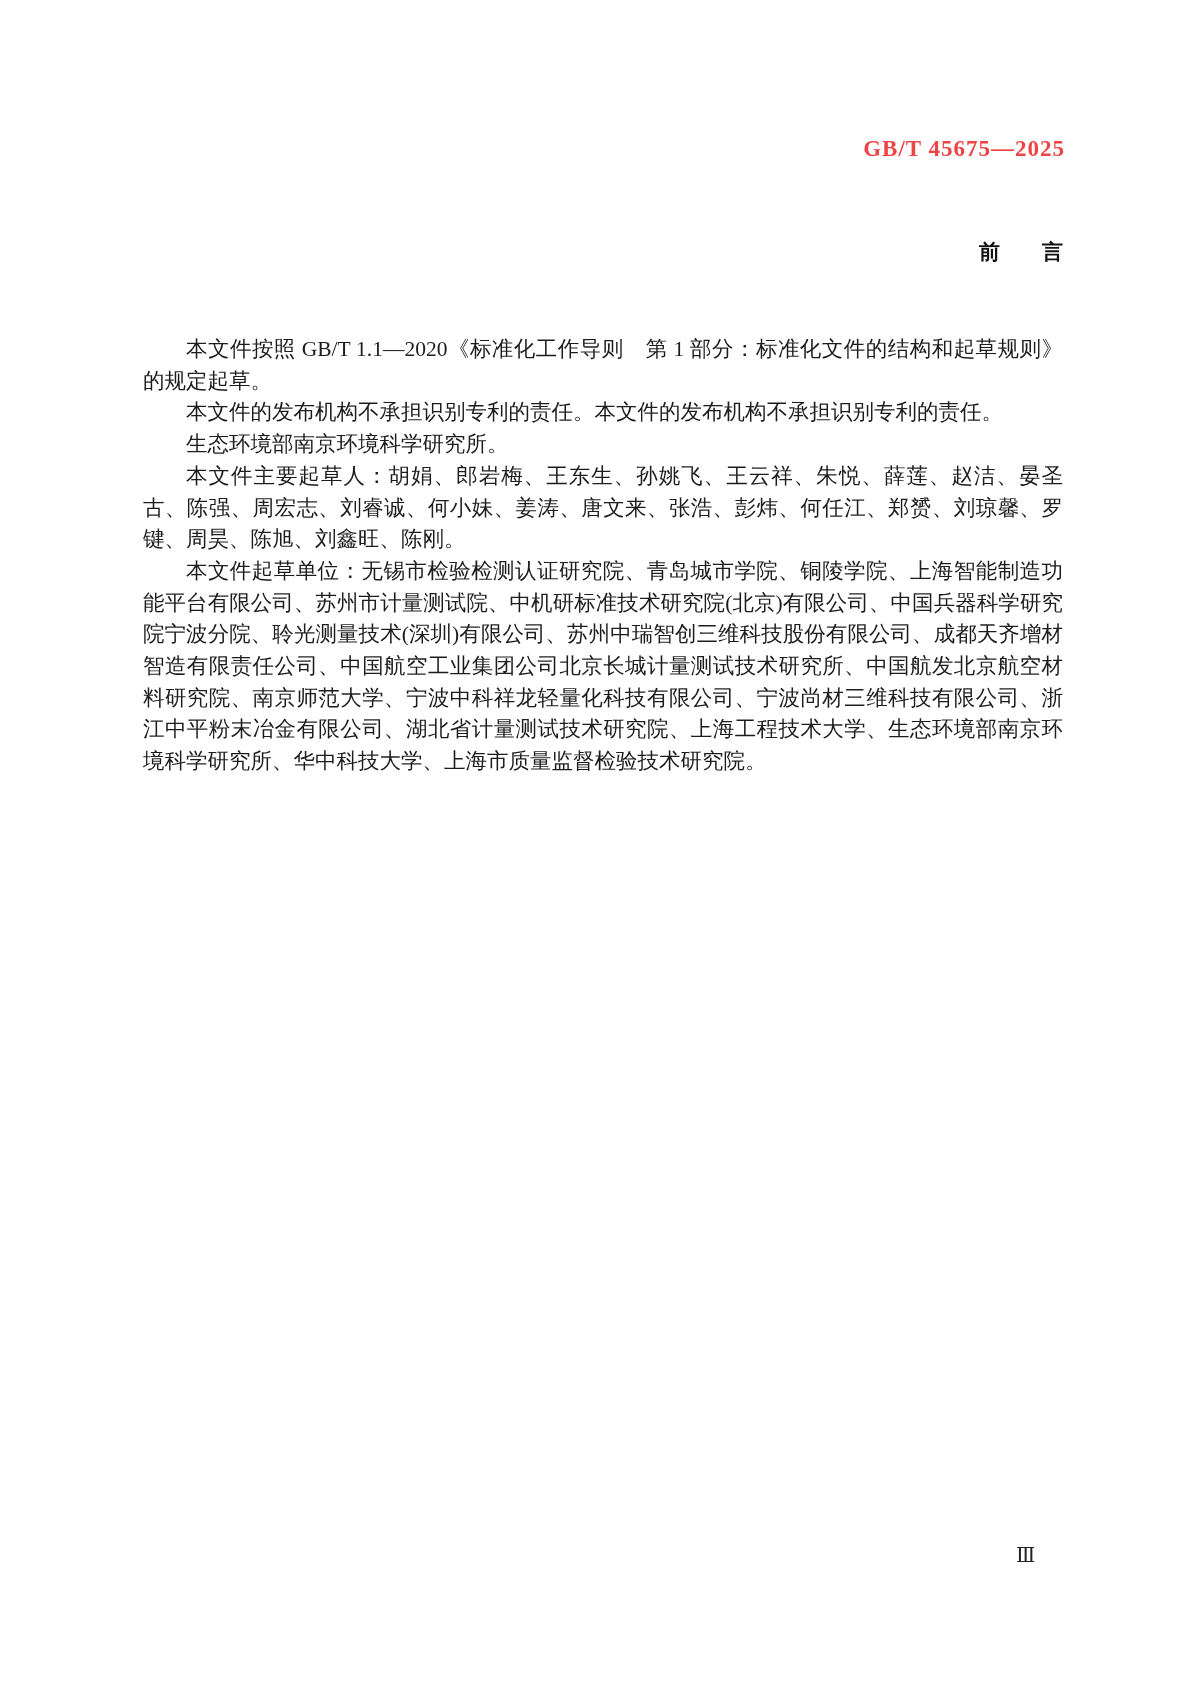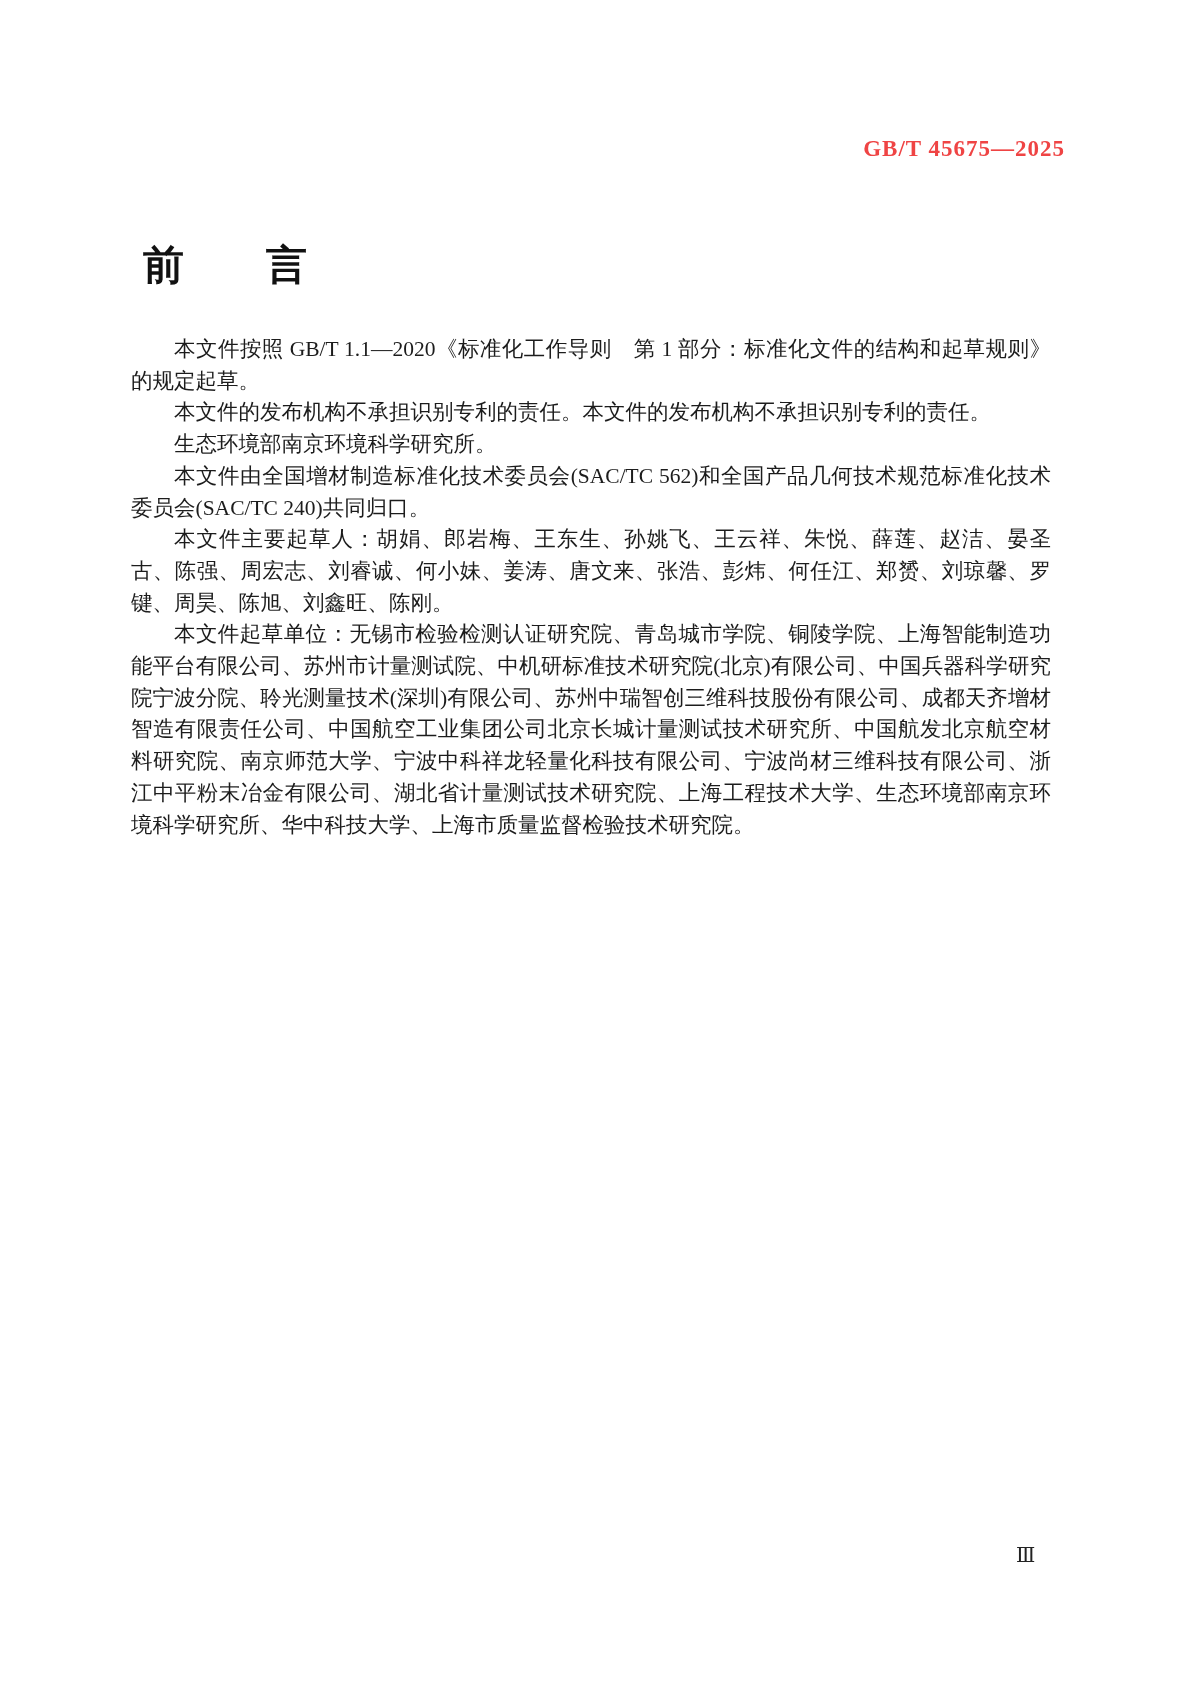--- a/index.html
+++ b/index.html
@@ -26,31 +26,31 @@
     font-family: "Liberation Serif", "DejaVu Serif", serif;
     color: #ef4444;
     white-space: nowrap;
   }
   .fw-title {
     position: absolute;
     top: 238px;
     left: 143px;
     width: 920px;
     margin: 0;
-    text-align: left;
-    font-size: 41px;
+    text-align: right;
+    font-size: 21px;
     font-weight: bold;
     font-family: "Liberation Sans", "DejaVu Sans", sans-serif;
     color: #111;
     white-space: pre;
   }
   .fw-body {
     position: absolute;
     top: 334px;
-    left: 131px;
+    left: 143px;
     width: 920px;
     font-size: 21.5px;
     line-height: 31.7px;
     text-align: justify;
     text-justify: inter-character;
     color: #1c1c1c;
   }
   .fw-body p {
     margin: 0;
     padding: 0;
@@ -71,20 +71,19 @@
 <div class="page">
 
   <div class="std-number">GB/T 45675—2025</div>
 
   <h1 class="fw-title">前　　言</h1>
 
   <div class="fw-body">
     <p>本文件按照 GB/T 1.1—2020《标准化工作导则　第 1 部分：标准化文件的结构和起草规则》的规定起草。</p>
     <p>本文件的发布机构不承担识别专利的责任。本文件的发布机构不承担识别专利的责任。</p>
     <p>生态环境部南京环境科学研究所。</p>
-    <p>本文件由全国增材制造标准化技术委员会(SAC/TC 562)和全国产品几何技术规范标准化技术委员会(SAC/TC 240)共同归口。</p>
     <p>本文件主要起草人：胡娟、郎岩梅、王东生、孙姚飞、王云祥、朱悦、薛莲、赵洁、晏圣古、陈强、周宏志、刘睿诚、何小妹、姜涛、唐文来、张浩、彭炜、何任江、郑赟、刘琼馨、罗键、周昊、陈旭、刘鑫旺、陈刚。</p>
     <p>本文件起草单位：无锡市检验检测认证研究院、青岛城市学院、铜陵学院、上海智能制造功能平台有限公司、苏州市计量测试院、中机研标准技术研究院(北京)有限公司、中国兵器科学研究院宁波分院、聆光测量技术(深圳)有限公司、苏州中瑞智创三维科技股份有限公司、成都天齐增材智造有限责任公司、中国航空工业集团公司北京长城计量测试技术研究所、中国航发北京航空材料研究院、南京师范大学、宁波中科祥龙轻量化科技有限公司、宁波尚材三维科技有限公司、浙江中平粉末冶金有限公司、湖北省计量测试技术研究院、上海工程技术大学、生态环境部南京环境科学研究所、华中科技大学、上海市质量监督检验技术研究院。</p>
   </div>
 
   <div class="page-number">Ⅲ</div>
 
 </div>
 
 </body></html>

